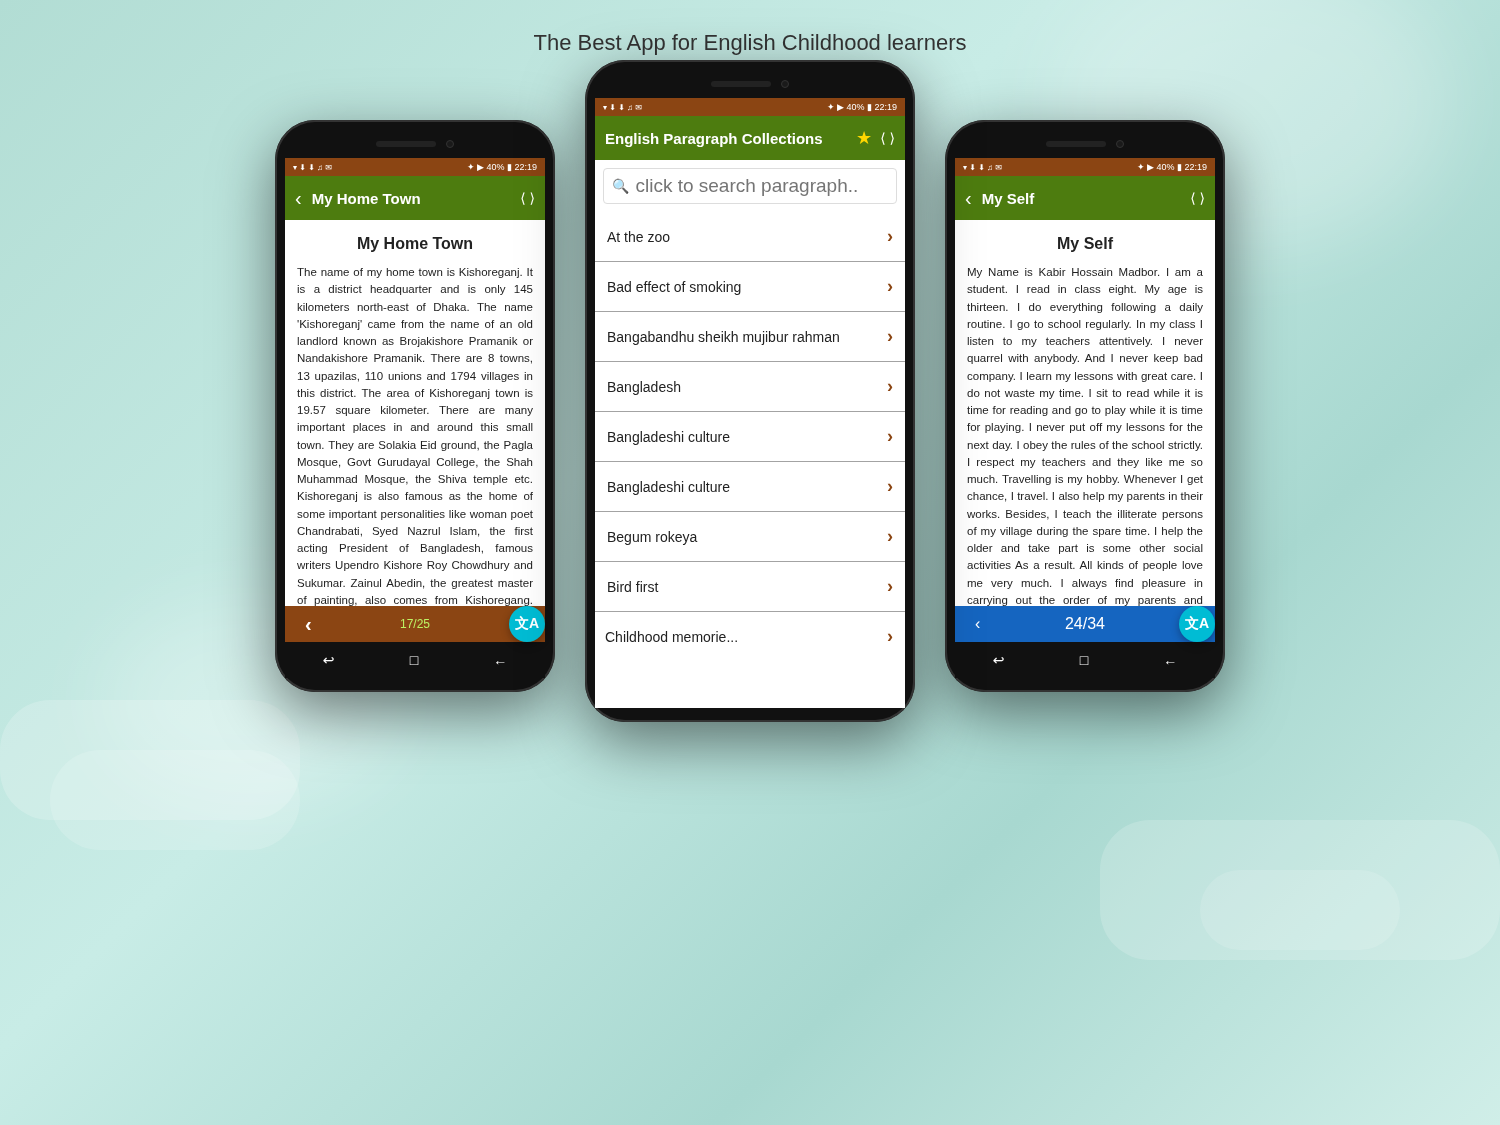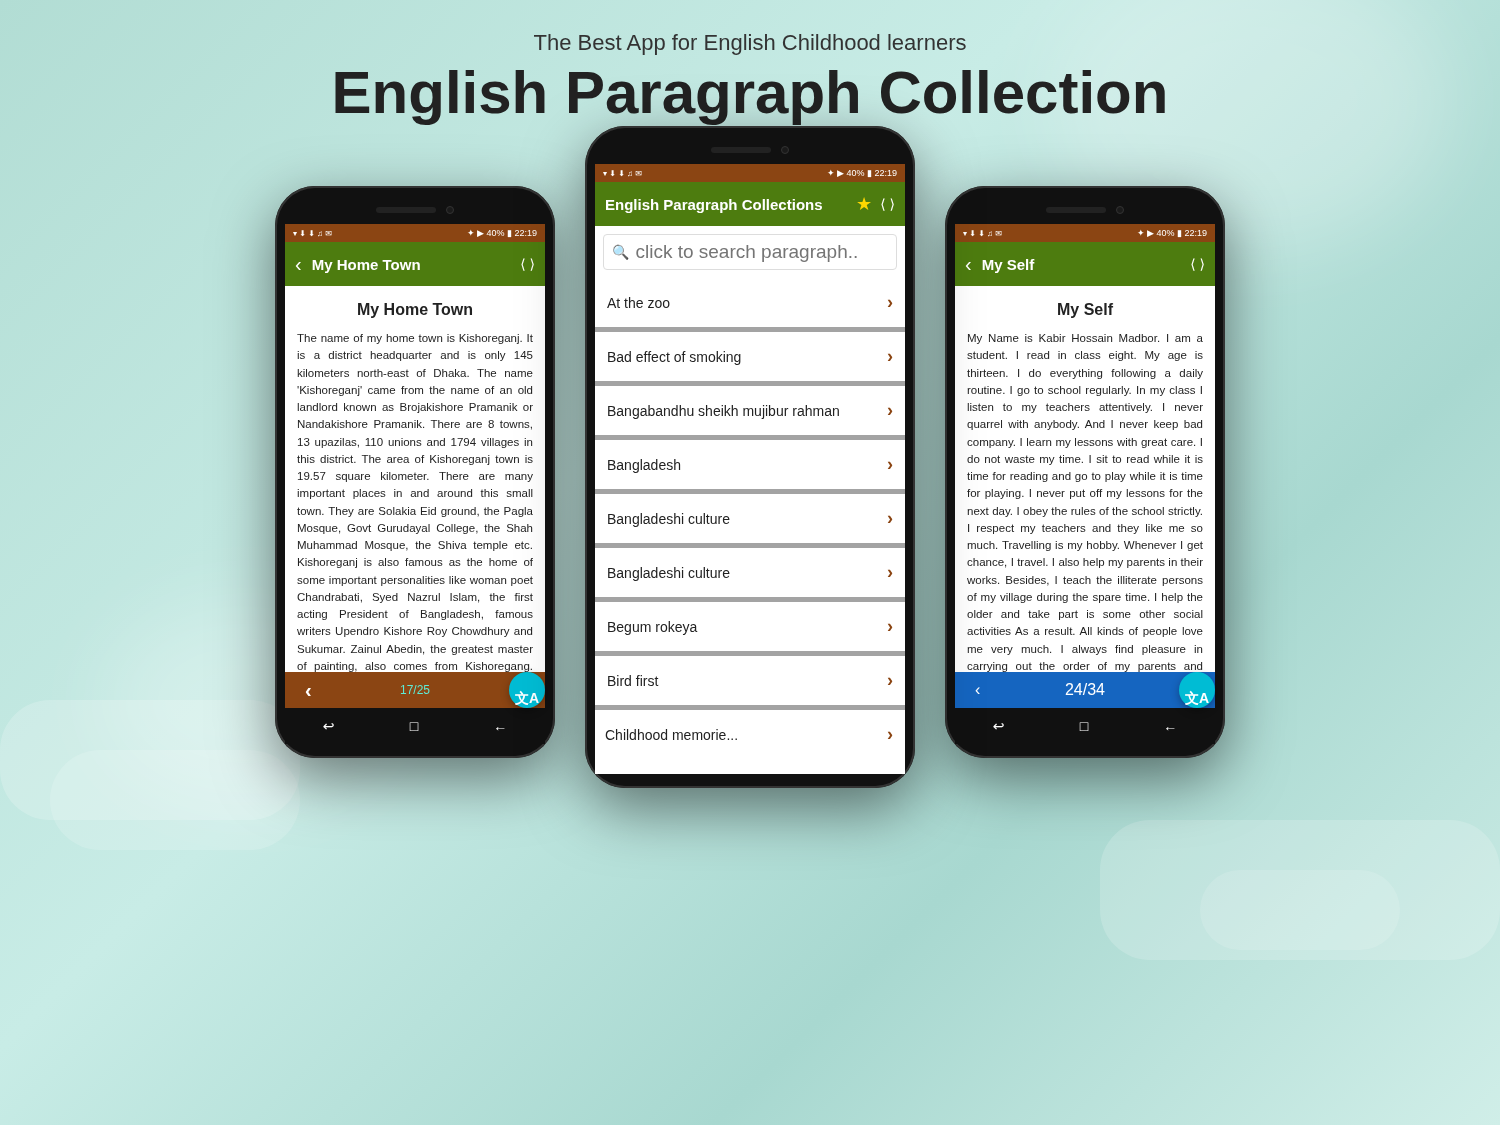--- a/index.html
+++ b/index.html
@@ -185,21 +185,21 @@
       background: transparent;
       width: 100%;
     }
 
     
     .list-item {
       display: flex;
       align-items: center;
       justify-content: space-between;
       padding: 14px 12px;
-      border-bottom: 5px solid #a3a3a3;
+      border-bottom: 1px solid #a3a3a3;
       background: white;
       cursor: pointer;
     }
 
     .list-item .item-text {
       font-size: 14px;
       color: #222;
     }
 
     .list-item .chevron {
@@ -235,21 +235,21 @@
     .bottom-bar {
       background: #8B4513;
       display: flex;
       justify-content: space-between;
       align-items: center;
       padding: 6px 20px;
       min-height: 36px;
     }
 
     .bottom-bar .page-count {
-      color: #5eead4;
+      color: #bef264;
       font-size: 12px;
     }
 
     .bottom-bar .nav-arrow {
       color: white;
       font-size: 20px;
       font-weight: bold;
     }
 
     
@@ -270,21 +270,21 @@
     
     .translate-fab {
       position: absolute;
       bottom: 50px;
       right: 10px;
       width: 36px;
       height: 36px;
       background: #00BCD4;
       border-radius: 50%;
       display: flex;
-      align-items: flex-end;
+      align-items: center;
       justify-content: center;
       color: white;
       font-size: 14px;
       font-weight: bold;
       box-shadow: 0 3px 8px rgba(0,0,0,0.3);
     }
 
     
     .bottom-bar-blue {
       background: #1565C0;
@@ -312,21 +312,20 @@
 
 <div class="cloud" style="width:300px;height:120px;top:700px;left:0;opacity:0.5;"></div>
 <div class="cloud" style="width:250px;height:100px;top:750px;left:50px;opacity:0.4;"></div>
 <div class="cloud" style="width:400px;height:140px;top:820px;right:0;opacity:0.45;"></div>
 <div class="cloud" style="width:200px;height:80px;top:870px;right:100px;opacity:0.35;"></div>
 <div class="bg-blob" style="width:400px;height:300px;top:-50px;right:50px;"></div>
 <div class="bg-blob" style="width:300px;height:200px;top:600px;left:100px;"></div>
 
 <div class="header-section">
   <div class="subtitle">The Best App for English Childhood learners</div>
-  <div class="title">English Paragraph Collection</div>
 </div>
 
 <div class="phones-container">
 
   <div class="phone-wrapper left">
     <div class="phone small">
       <div class="phone-top">
         <div class="speaker"></div>
         <div class="front-camera"></div>
       </div>

